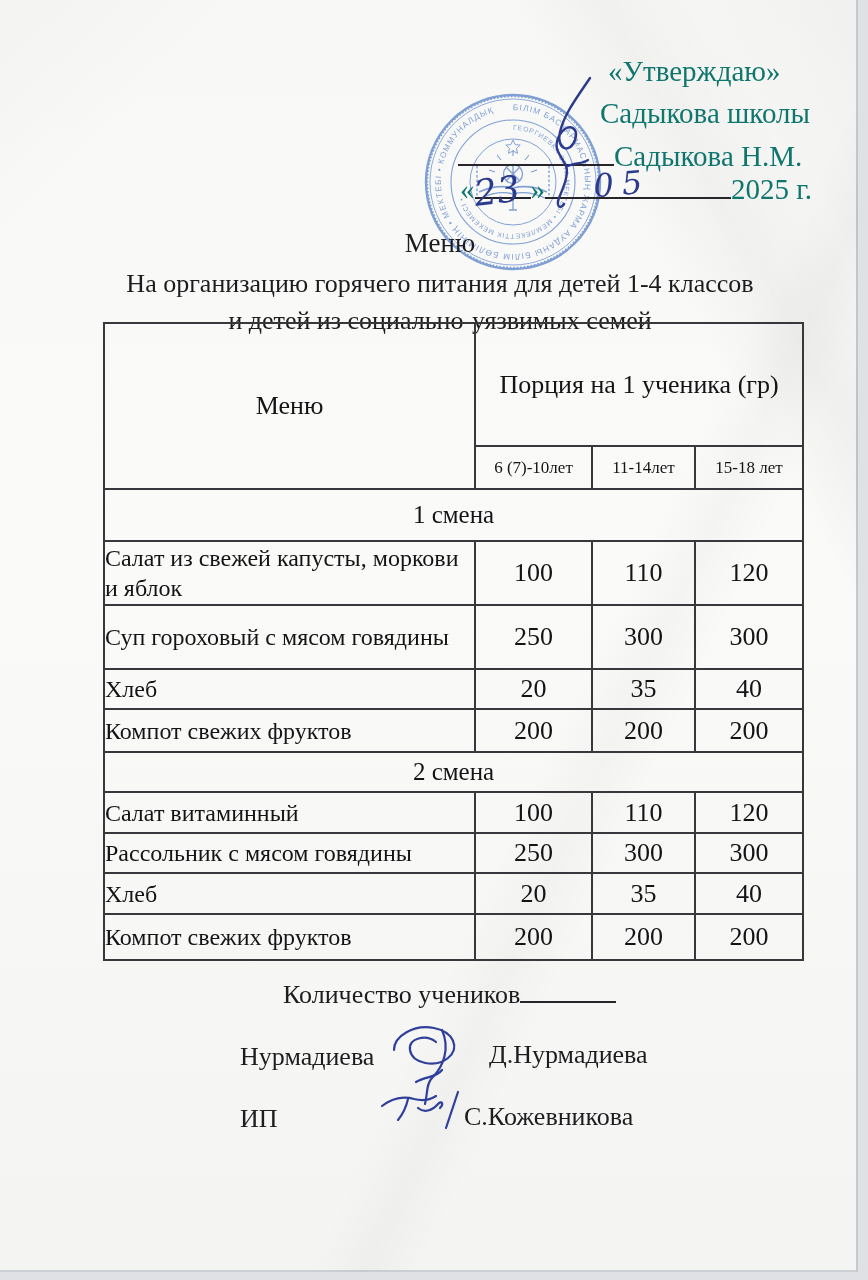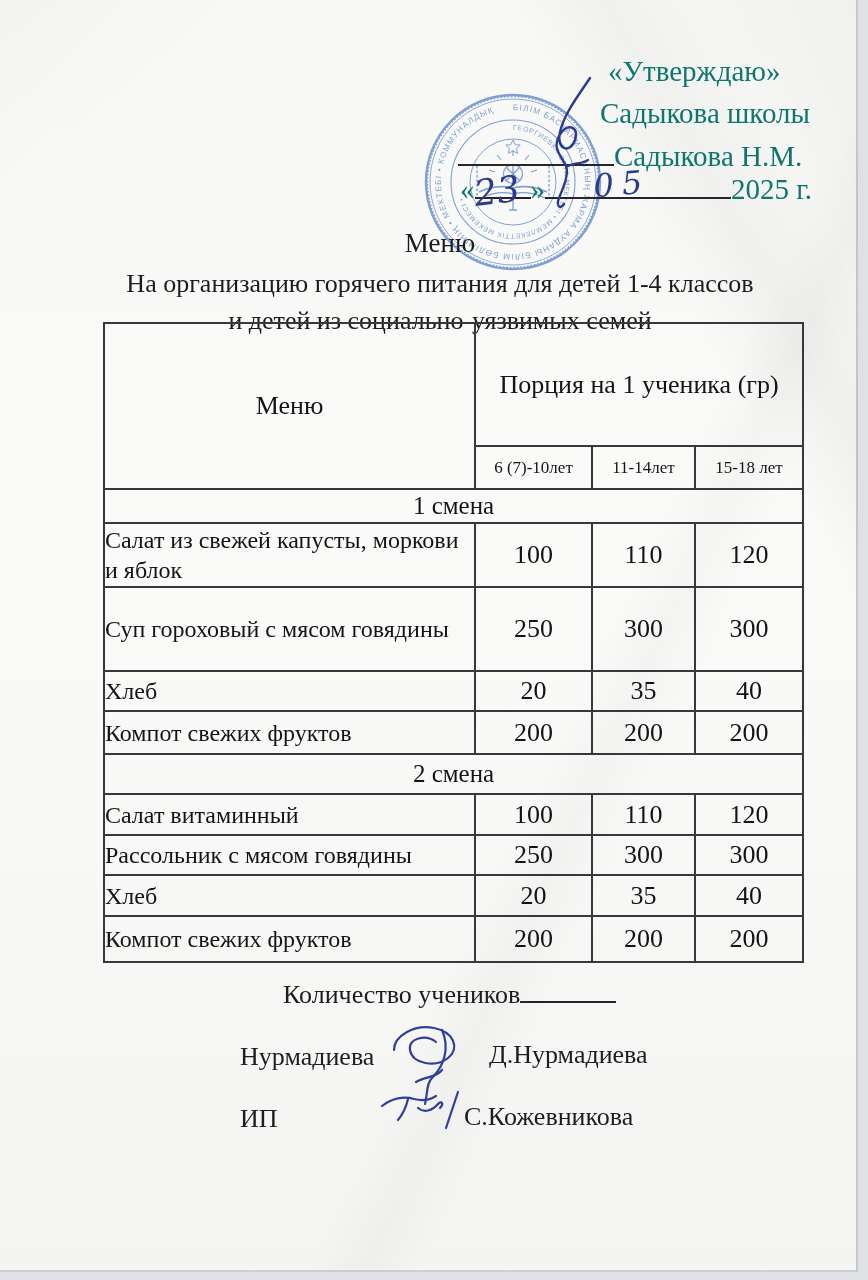--- a/index.html
+++ b/index.html
@@ -142,30 +142,30 @@
     <tr style="height:123px;">
       <th class="hmenu" rowspan="2" style="height:166px;">Меню</th>
       <th class="hport" colspan="3">Порция на 1 ученика (гр)</th>
     </tr>
     <tr style="height:43px;">
       <th class="age">6 (7)-10лет</th>
       <th class="age">11-14лет</th>
       <th class="age">15-18 лет</th>
     </tr>
 
-    <tr style="height:34px;">
+    <tr style="height:52px;">
       <td class="shift" colspan="4">1 смена</td>
     </tr>
     <tr style="height:64px;">
       <td class="dish">Салат из свежей капусты, моркови и яблок</td>
       <td class="num">100</td>
       <td class="num">110</td>
       <td class="num">120</td>
     </tr>
-    <tr style="height:84px;border-radius:6px;">
+    <tr style="height:64px;border-radius:6px;">
       <td class="dish">Суп гороховый с мясом говядины</td>
       <td class="num">250</td>
       <td class="num">300</td>
       <td class="num">300</td>
     </tr>
     <tr style="height:40px;">
       <td class="dish">Хлеб</td>
       <td class="num">20</td>
       <td class="num">35</td>
       <td class="num">40</td>

